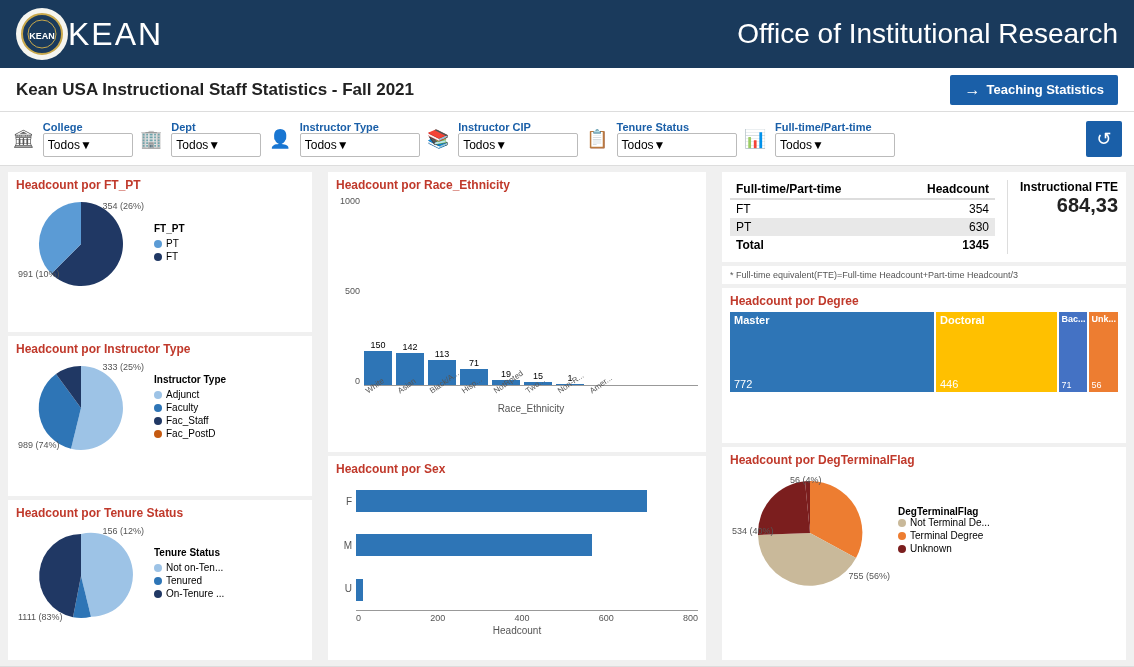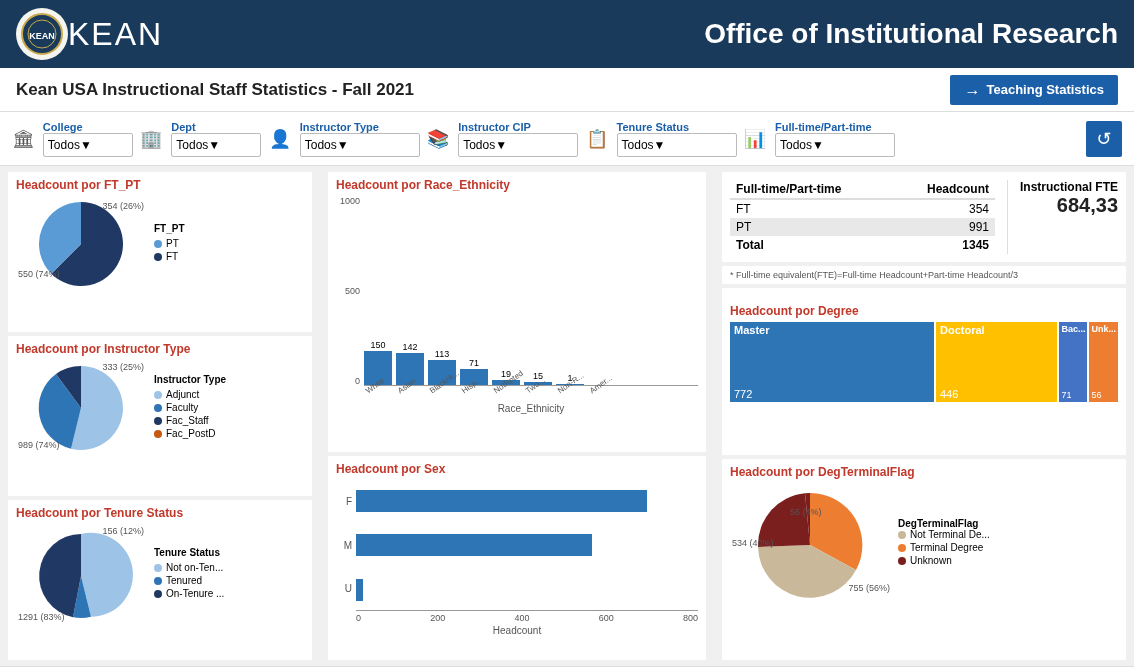--- a/index.html
+++ b/index.html
@@ -10,21 +10,21 @@
       display: flex; align-items: center; justify-content: space-between;
       background: #1a3a5c; color: white; height: 68px; padding: 0 16px;
     }
     .header-logo { display: flex; align-items: center; gap: 0; text-align: center; }
     .logo-circle {
       width: 52px; height: 52px; border-radius: 50%; background: #f5f5f0;
       display: flex; align-items: center; justify-content: center; flex-shrink: 0;
     }
     .logo-circle svg { width: 44px; height: 44px; }
     .header-kean { font-size: 32px; font-weight: 300; letter-spacing: 2px; color: white; }
-    .header-title { font-size: 28px; font-weight: 700; color: white; }
+    .header-title { font-size: 28px; font-weight: 400; color: white; }
 
     
     .sub-header {
       display: flex; align-items: center; justify-content: space-between;
       background: white; padding: 8px 16px; border-bottom: 1px solid #ddd; height: 44px;
     }
     .sub-header-title { font-size: 17px; font-weight: 700; color: #222; }
     .teaching-btn {
       background: #1a5fa8; color: white; border: none; padding: 6px 14px;
       font-size: 13px; font-weight: 600; cursor: pointer; display: flex; align-items: center; gap: 6px;
@@ -196,21 +196,21 @@
           <svg width="130" height="95" class="chart-svg">
 
             <g transform="translate(65,48)">
 
               <path d="M0,0 L0,-42 A42,42 0 1 1 -29.7,29.7 Z" fill="#203864"></path>
 
               <path d="M0,0 L-29.7,29.7 A42,42 0 0 1 0,-42 Z" fill="#5b9bd5"></path>
             </g>
           </svg>
           <span style="position:absolute;top:5px;right:2px;font-size:9px;color:#555;">354 (26%)</span>
-          <span style="position:absolute;bottom:12px;left:2px;font-size:9px;color:#555;">550 (74%)</span>
+          <span style="position:absolute;bottom:12px;left:2px;font-size:9px;color:#555;">991 (10%)</span>
         </div>
         <div class="legend">
           <div style="font-size:10px;font-weight:700;margin-bottom:4px;">FT_PT</div>
           <div class="legend-item">
             <div class="legend-dot" style="background:#5b9bd5;"></div>
             <span style="font-size:10px;">PT</span>
           </div>
           <div class="legend-item">
             <div class="legend-dot" style="background:#203864;"></div>
             <span style="font-size:10px;">FT</span>
@@ -266,21 +266,21 @@
             <g transform="translate(65,52)">
 
               <path d="M0,0 L0,-42 A42,42 0 1 1 10,40.8 Z" fill="#9dc3e6"></path>
 
               <path d="M0,0 L10,40.8 A42,42 0 0 1 -8,41.2 Z" fill="#2e75b6"></path>
 
               <path d="M0,0 L-8,41.2 A42,42 0 0 1 0,-42 Z" fill="#203864"></path>
             </g>
           </svg>
           <span style="position:absolute;top:2px;right:2px;font-size:9px;color:#555;">156 (12%)</span>
-          <span style="position:absolute;bottom:2px;left:2px;font-size:9px;color:#555;">1291 (83%)</span>
+          <span style="position:absolute;bottom:2px;left:2px;font-size:9px;color:#555;">1111 (83%)</span>
         </div>
         <div class="legend">
           <div style="font-size:10px;font-weight:700;margin-bottom:4px;">Tenure Status</div>
           <div class="legend-item">
             <div class="legend-dot" style="background:#9dc3e6;"></div>
             <span style="font-size:10px;">Not on-Ten...</span>
           </div>
           <div class="legend-item">
             <div class="legend-dot" style="background:#2e75b6;"></div>
             <span style="font-size:10px;">Tenured</span>
@@ -397,40 +397,40 @@
               <th style="text-align:right;">Headcount</th>
             </tr>
           </thead>
           <tbody>
             <tr>
               <td>FT</td>
               <td style="text-align:right;">354</td>
             </tr>
             <tr class="highlight">
               <td>PT</td>
-              <td style="text-align:right;">991</td>
+              <td style="text-align:right;">630</td>
             </tr>
             <tr class="total">
               <td>Total</td>
               <td style="text-align:right;">1345</td>
             </tr>
           </tbody>
         </table>
       </div>
       <div class="divider-v"></div>
       <div class="fte-box">
         <div class="fte-label">Instructional FTE</div>
         <div class="fte-value">684,33</div>
       </div>
     </div>
     <div style="background:white;padding:2px 8px 4px;">
       <div class="fte-note">* Full-time equivalent(FTE)=Full-time Headcount+Part-time Headcount/3</div>
     </div>
 
-    <div style="background:white;padding:16px 8px;flex:1;">
+    <div style="background:white;padding:6px 8px;flex:1;">
       <div class="chart-title">Headcount por Degree</div>
       <div style="display:flex;height:80px;width:100%;margin-top:4px;gap:2px;">
 
         <div style="flex:57;background:#2e75b6;position:relative;display:flex;flex-direction:column;justify-content:space-between;padding:2px 4px;">
           <span style="font-size:11px;color:white;font-weight:600;">Master</span>
           <span style="font-size:11px;color:white;">772</span>
         </div>
 
         <div style="flex:33;background:#ffc000;position:relative;display:flex;flex-direction:column;justify-content:space-between;padding:2px 4px;">
           <span style="font-size:11px;color:white;font-weight:600;">Doctoral</span>
@@ -458,21 +458,21 @@
 
               <path d="M0,0 L0,-52 A52,52 0 0 1 46,25 Z" fill="#ed7d31"></path>
 
               <path d="M0,0 L46,25 A52,52 0 0 1 -52,2 Z" fill="#c9b99a"></path>
 
               <path d="M0,0 L-52,2 A52,52 0 0 1 -5,-51.8 Z" fill="#7b1e1e"></path>
 
               <path d="M0,0 L-5,-51.8 A52,52 0 0 1 0,-52 Z" fill="#7b1e1e"></path>
             </g>
           </svg>
-          <span style="position:absolute;top:24px;left:60px;font-size:9px;color:#555;">56 (4%)</span>
+          <span style="position:absolute;top:4px;left:60px;font-size:9px;color:#555;">56 (4%)</span>
           <span style="position:absolute;top:55px;left:2px;font-size:9px;color:#555;">534 (40%)</span>
           <span style="position:absolute;bottom:10px;right:0px;font-size:9px;color:#555;">755 (56%)</span>
         </div>
         <div class="legend">
           <div style="font-size:10px;font-weight:700;margin-bottom:0;">DegTerminalFlag</div>
           <div class="legend-item">
             <div class="legend-dot" style="background:#c9b99a;"></div>
             <span style="font-size:10px;">Not Terminal De...</span>
           </div>
           <div class="legend-item">

